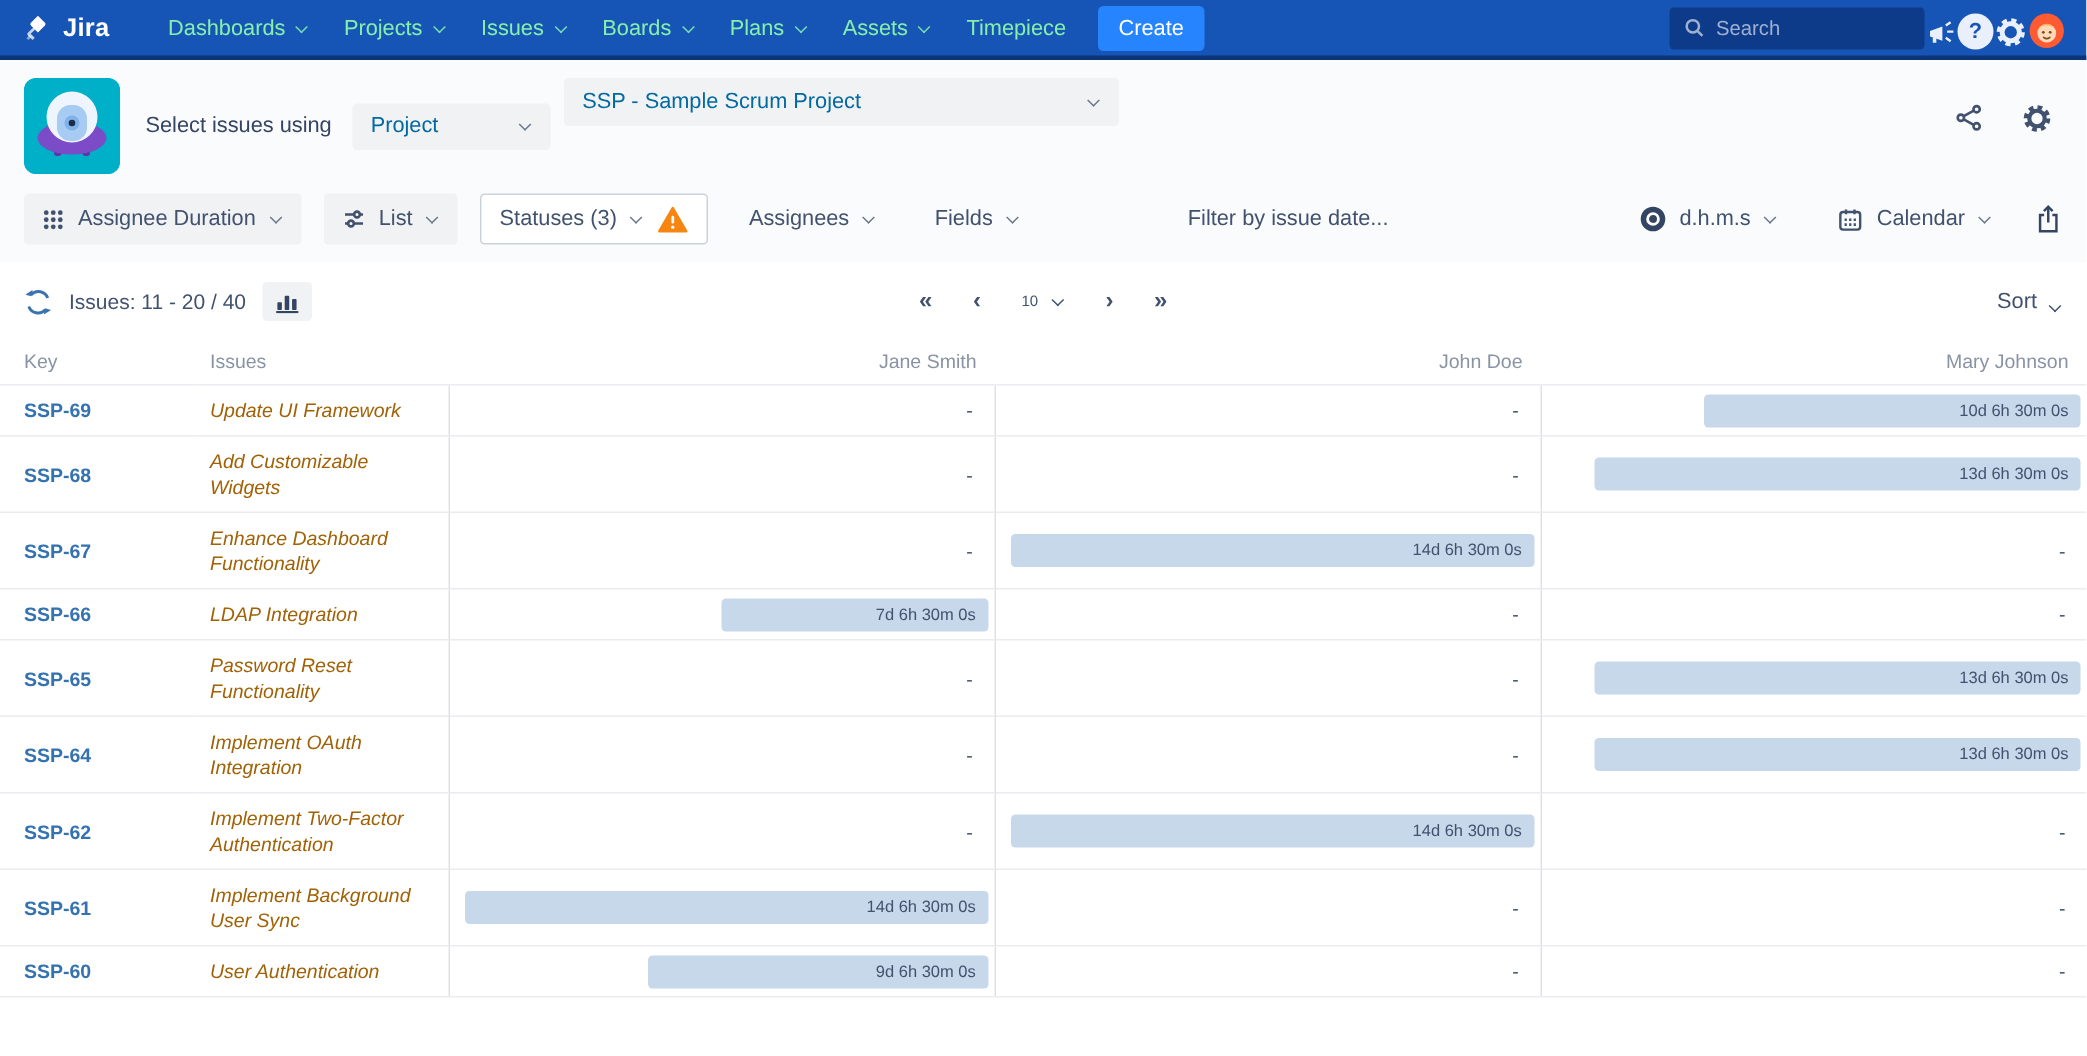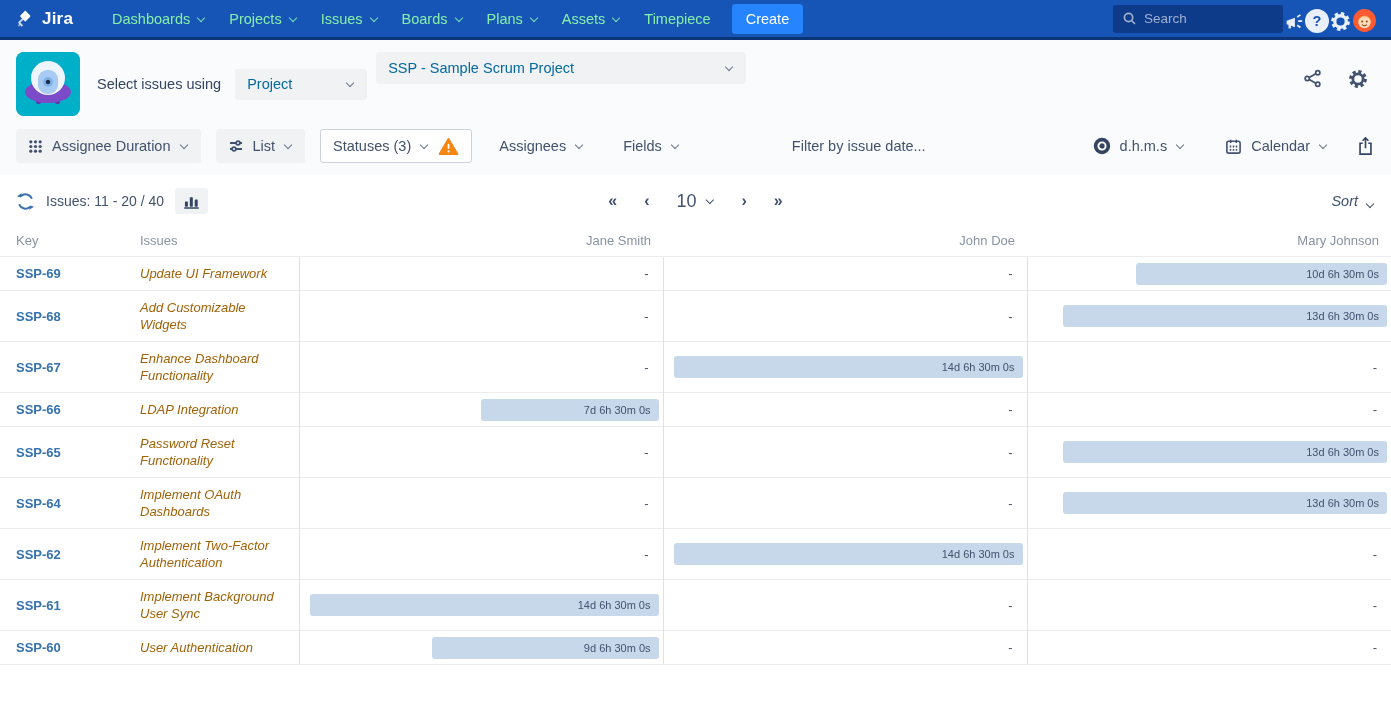--- a/index.html
+++ b/index.html
@@ -60,23 +60,23 @@
   .tb-right{ margin-left:auto; display:flex; align-items:center; gap:16px; }
 
   
   .results-bar{ position:relative; display:flex; align-items:center; padding:13px 16px; gap:11px; }
   .issues-label{ font-size:14px; color:#42526E; }
   .chart-btn{ background:#F1F2F4; border:none; border-radius:3px; padding:5px 8px; display:flex; }
   .pagination{ position:absolute; left:50%; transform:translateX(-50%); display:flex;
     align-items:center; gap:27px; color:#42526E; }
   .pg-btn{ background:none; border:none; color:#42526E; font-size:16px; font-weight:700; line-height:1; }
   .pg-size{ background:none; border:none; display:flex; align-items:center; gap:9px;
-    font-size:18px; color:#42526E; }
+    font-size:10px; color:#42526E; }
   .sort-btn{ margin-left:auto; background:none; border:none; display:flex; align-items:flex-end;
-    gap:8px; font-size:14.5px; color:#42526E;font-style:italic; }
+    gap:8px; font-size:14.5px; color:#42526E; }
 
   
   table{ width:100%; border-collapse:collapse; font-size:13px; table-layout:fixed; }
   thead th{ font-weight:400; color:#8993A4; text-align:left; padding:6px 4px 8px 9px; font-size:13px; }
   thead th.c-key{ padding-left:16px; }
   thead th.c-person{ text-align:right; padding-right:12px; }
   tbody td{ border-top:1px solid #EBECF0; vertical-align:middle; }
   tbody tr:last-child td{ border-bottom:1px solid #EBECF0; }
   td.key-cell{ padding:8px 4px 8px 16px; }
   .issue-key{ color:#3572B0; font-weight:700; text-decoration:none; cursor:pointer; }
@@ -456,21 +456,21 @@
         </td>
     <td class="dur-cell">
           <div class="bar" style="width: 90.2%;">13d 6h 30m 0s</div>
         </td>
   </tr>
 
   <tr>
     <td class="key-cell">
       <a class="issue-key">SSP-64</a>
     </td>
-    <td class="summary-cell">Implement OAuth Dashboards</td>
+    <td class="summary-cell">Implement OAuth Integration</td>
     <td class="dur-cell">
           <span class="dash">-</span>
         </td>
     <td class="dur-cell">
           <span class="dash">-</span>
         </td>
     <td class="dur-cell">
           <div class="bar" style="width: 90.2%;">13d 6h 30m 0s</div>
         </td>
   </tr>

